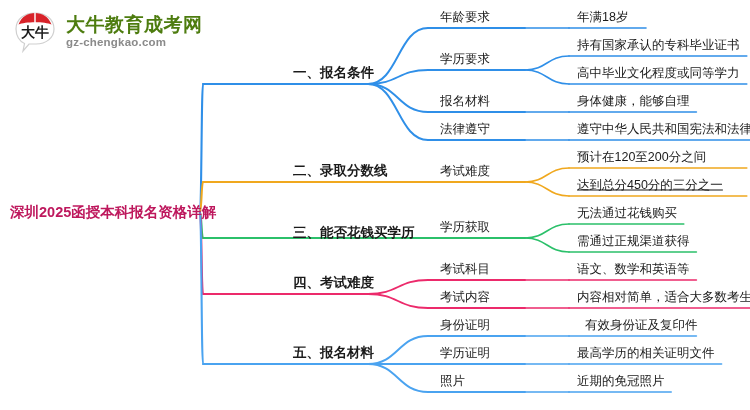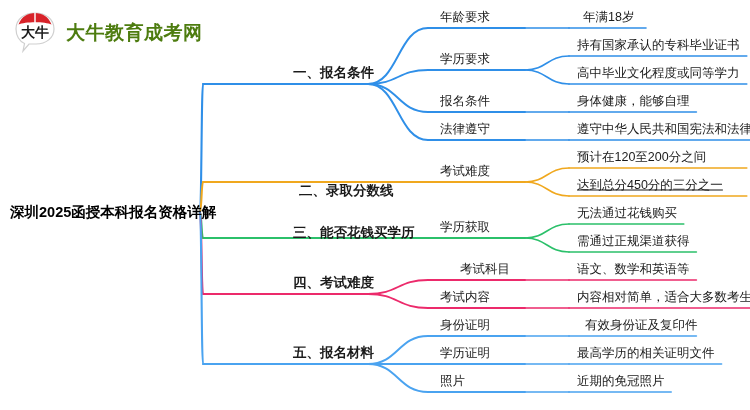--- a/index.html
+++ b/index.html
@@ -64,21 +64,21 @@
   
   .node {
     position: absolute;
     white-space: nowrap;
     color: #1b1b1b;
     transform: translateY(-50%);
   }
   .node.root {
     font-size: 14.5px;
     font-weight: bold;
-    color: #000000;
+    color: #be185d;
   }
   .node.lvl1 {
     font-size: 13.5px;
     font-weight: bold;
   }
   .node.lvl2 {
     font-size: 12.5px;
   }
   .node.lvl3 {
     font-size: 12.5px;
@@ -96,20 +96,21 @@
 
       <path d="M6.5 14.5 C9.5 6.5 16 3 23 3 C30 3 36.5 6.5 39.5 14.5
                C33 11.5 13 11.5 6.5 14.5 Z" fill="#d8232a"></path>
       <path d="M22.2 2.6 L23.8 2.6 L23.8 13.5 L22.2 13.5 Z" fill="#ffffff" opacity="0.9"></path>
 
       <text x="23" y="27" text-anchor="middle" font-family="'Liberation Sans','DejaVu Sans',sans-serif" font-size="14" font-weight="bold" fill="#1b1b1b">大牛</text>
     </svg>
   </div>
   <div id="logo-text-wrap">
     <div id="logo-title">大牛教育成考网</div>
+    <div id="logo-sub">gz-chengkao.com</div>
   </div>
 </div>
 
 <svg id="links" viewBox="0 0 750 410">
     <path d="M569 28 L646 28" stroke="#2f8fe8" stroke-width="1.6" fill="none" stroke-linecap="round"></path>
     <path d="M428 28 L525 28" stroke="#2f8fe8" stroke-width="1.8" fill="none" stroke-linecap="round"></path>
     <path d="M525 28 L569 28" stroke="#2f8fe8" stroke-width="1.6" fill="none" stroke-linecap="round"></path>
     <path d="M569 56 L746.8 56" stroke="#2f8fe8" stroke-width="1.6" fill="none" stroke-linecap="round"></path>
     <path d="M569 84 L746.8 84" stroke="#2f8fe8" stroke-width="1.6" fill="none" stroke-linecap="round"></path>
     <path d="M428 70 L525 70" stroke="#2f8fe8" stroke-width="1.8" fill="none" stroke-linecap="round"></path>
@@ -164,40 +165,40 @@
     <path d="M525 392 L569 392" stroke="#4aa3f0" stroke-width="1.6" fill="none" stroke-linecap="round"></path>
     <path d="M203 364 L368 364" stroke="#4aa3f0" stroke-width="2.1" fill="none" stroke-linecap="round"></path>
     <path d="M368 364 C398 364 398 336 428 336" stroke="#4aa3f0" stroke-width="1.9" fill="none" stroke-linecap="round"></path>
     <path d="M368 364 L428 364" stroke="#4aa3f0" stroke-width="1.9" fill="none" stroke-linecap="round"></path>
     <path d="M368 364 C398 364 398 392 428 392" stroke="#4aa3f0" stroke-width="1.9" fill="none" stroke-linecap="round"></path>
     <path d="M200 212 C201.5 212 201.5 364 203 364" stroke="#4aa3f0" stroke-width="2.1" fill="none" stroke-linecap="round"></path>
   </svg>
 
 <div id="nodes">
     <div class="node root" style="left: 10px; top: 212px;">深圳2025函授本科报名资格详解</div>
-    <div class="node lvl3" style="left: 577px; top: 17px; margin-left: 6px;">年满18岁</div>
+    <div class="node lvl3" style="left: 577px; top: 17px;">年满18岁</div>
     <div class="node lvl2" style="left: 440px; top: 17px;">年龄要求</div>
     <div class="node lvl3" style="left: 577px; top: 45px;">持有国家承认的专科毕业证书</div>
     <div class="node lvl3" style="left: 577px; top: 73px;">高中毕业文化程度或同等学力</div>
     <div class="node lvl2" style="left: 440px; top: 59px;">学历要求</div>
     <div class="node lvl3" style="left: 577px; top: 101px;">身体健康，能够自理</div>
-    <div class="node lvl2" style="left: 440px; top: 101px;">报名条件</div>
+    <div class="node lvl2" style="left: 440px; top: 101px;">报名材料</div>
     <div class="node lvl3" style="left: 577px; top: 129px;">遵守中华人民共和国宪法和法律</div>
     <div class="node lvl2" style="left: 440px; top: 129px;">法律遵守</div>
     <div class="node lvl1" style="left: 293px; top: 73px;">一、报名条件</div>
     <div class="node lvl3" style="left: 577px; top: 157px;">预计在120至200分之间</div>
     <div class="node lvl3" style="left: 577px; top: 185px; text-decoration: underline;">达到总分450分的三分之一</div>
     <div class="node lvl2" style="left: 440px; top: 171px;">考试难度</div>
-    <div class="node lvl1" style="left: 299px; top: 171px; margin-top: 20px;">二、录取分数线</div>
+    <div class="node lvl1" style="left: 293px; top: 171px;">二、录取分数线</div>
     <div class="node lvl3" style="left: 577px; top: 213px;">无法通过花钱购买</div>
     <div class="node lvl3" style="left: 577px; top: 241px;">需通过正规渠道获得</div>
     <div class="node lvl2" style="left: 440px; top: 227px;">学历获取</div>
     <div class="node lvl1" style="left: 293px; top: 233px;">三、能否花钱买学历</div>
     <div class="node lvl3" style="left: 577px; top: 269px;">语文、数学和英语等</div>
-    <div class="node lvl2" style="left: 440px; top: 269px; margin-left: 20px;">考试科目</div>
+    <div class="node lvl2" style="left: 440px; top: 269px;">考试科目</div>
     <div class="node lvl3" style="left: 577px; top: 297px;">内容相对简单，适合大多数考生</div>
     <div class="node lvl2" style="left: 440px; top: 297px;">考试内容</div>
     <div class="node lvl1" style="left: 293px; top: 283px;">四、考试难度</div>
     <div class="node lvl3" style="left: 577px; top: 325px; margin-left: 8px;">有效身份证及复印件</div>
     <div class="node lvl2" style="left: 440px; top: 325px;">身份证明</div>
     <div class="node lvl3" style="left: 577px; top: 353px;">最高学历的相关证明文件</div>
     <div class="node lvl2" style="left: 440px; top: 353px;">学历证明</div>
     <div class="node lvl3" style="left: 577px; top: 381px;">近期的免冠照片</div>
     <div class="node lvl2" style="left: 440px; top: 381px;">照片</div>
     <div class="node lvl1" style="left: 293px; top: 353px;">五、报名材料</div>

